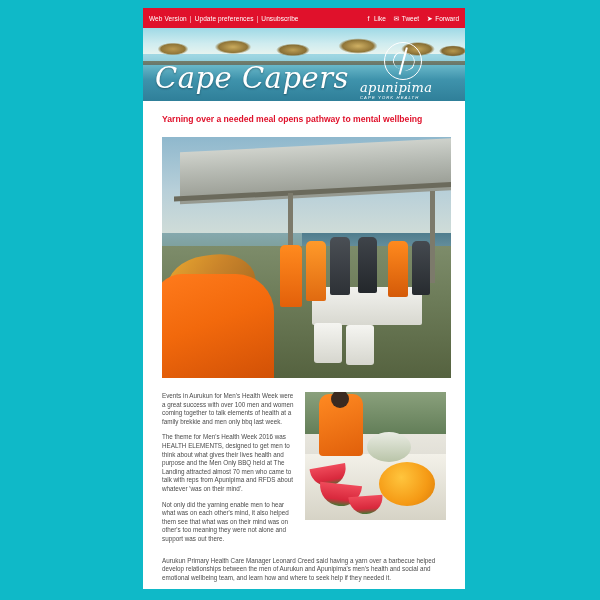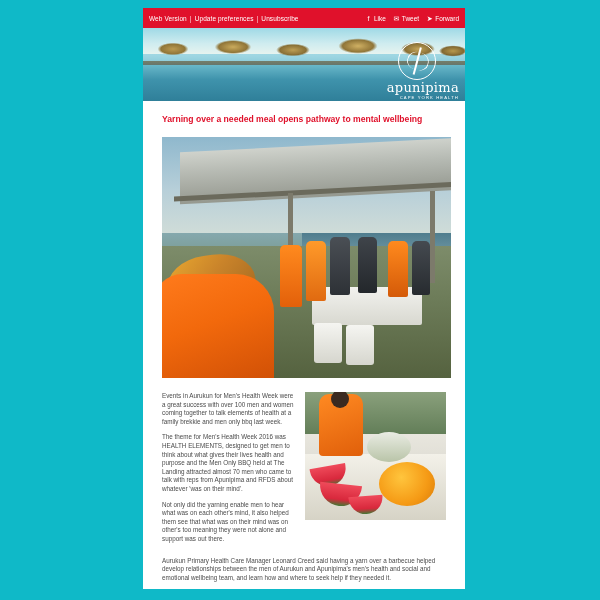--- a/index.html
+++ b/index.html
@@ -120,25 +120,26 @@
     top: 33px;
     font-family: "DejaVu Serif", serif;
     font-style: italic;
     font-size: 29px;
     color: #ffffff;
     letter-spacing: 0.5px;
     text-shadow: 0 1px 2px rgba(0,0,0,0.35);
   }
   .logo {
     position: absolute;
-    right: 6px;
+    right: 20px;
     top: 14px;
     width: 85px;
-    text-align: right;
-    color: #ffffff;
+    text-align: left;
+    color: #ffffff;
+    font-style: italic;
   }
   .logo-mark {
     width: 36px;
     height: 36px;
     margin: 0 auto 1px auto;
     border: 1.5px solid #ffffff;
     border-radius: 50%;
     position: relative;
   }
   .logo-mark:before {
@@ -331,20 +332,21 @@
           <span>Forward</span>
         </span>
       </div>
     </div>
 
     <div class="hero">
       <div class="hero-sky"></div>
       <div class="hero-trees"></div>
       <div class="hero-shore"></div>
       <div class="hero-water"></div>
+      <div class="brand">Cape Capers</div>
       <div class="logo">
         <div class="logo-mark"></div>
         <div class="logo-name">apunipima</div>
         <div class="logo-sub">CAPE YORK HEALTH COUNCIL</div>
       </div>
     </div>
 
     <div class="content">
       <div class="headline">Yarning over a needed meal opens pathway to mental wellbeing</div>
 

